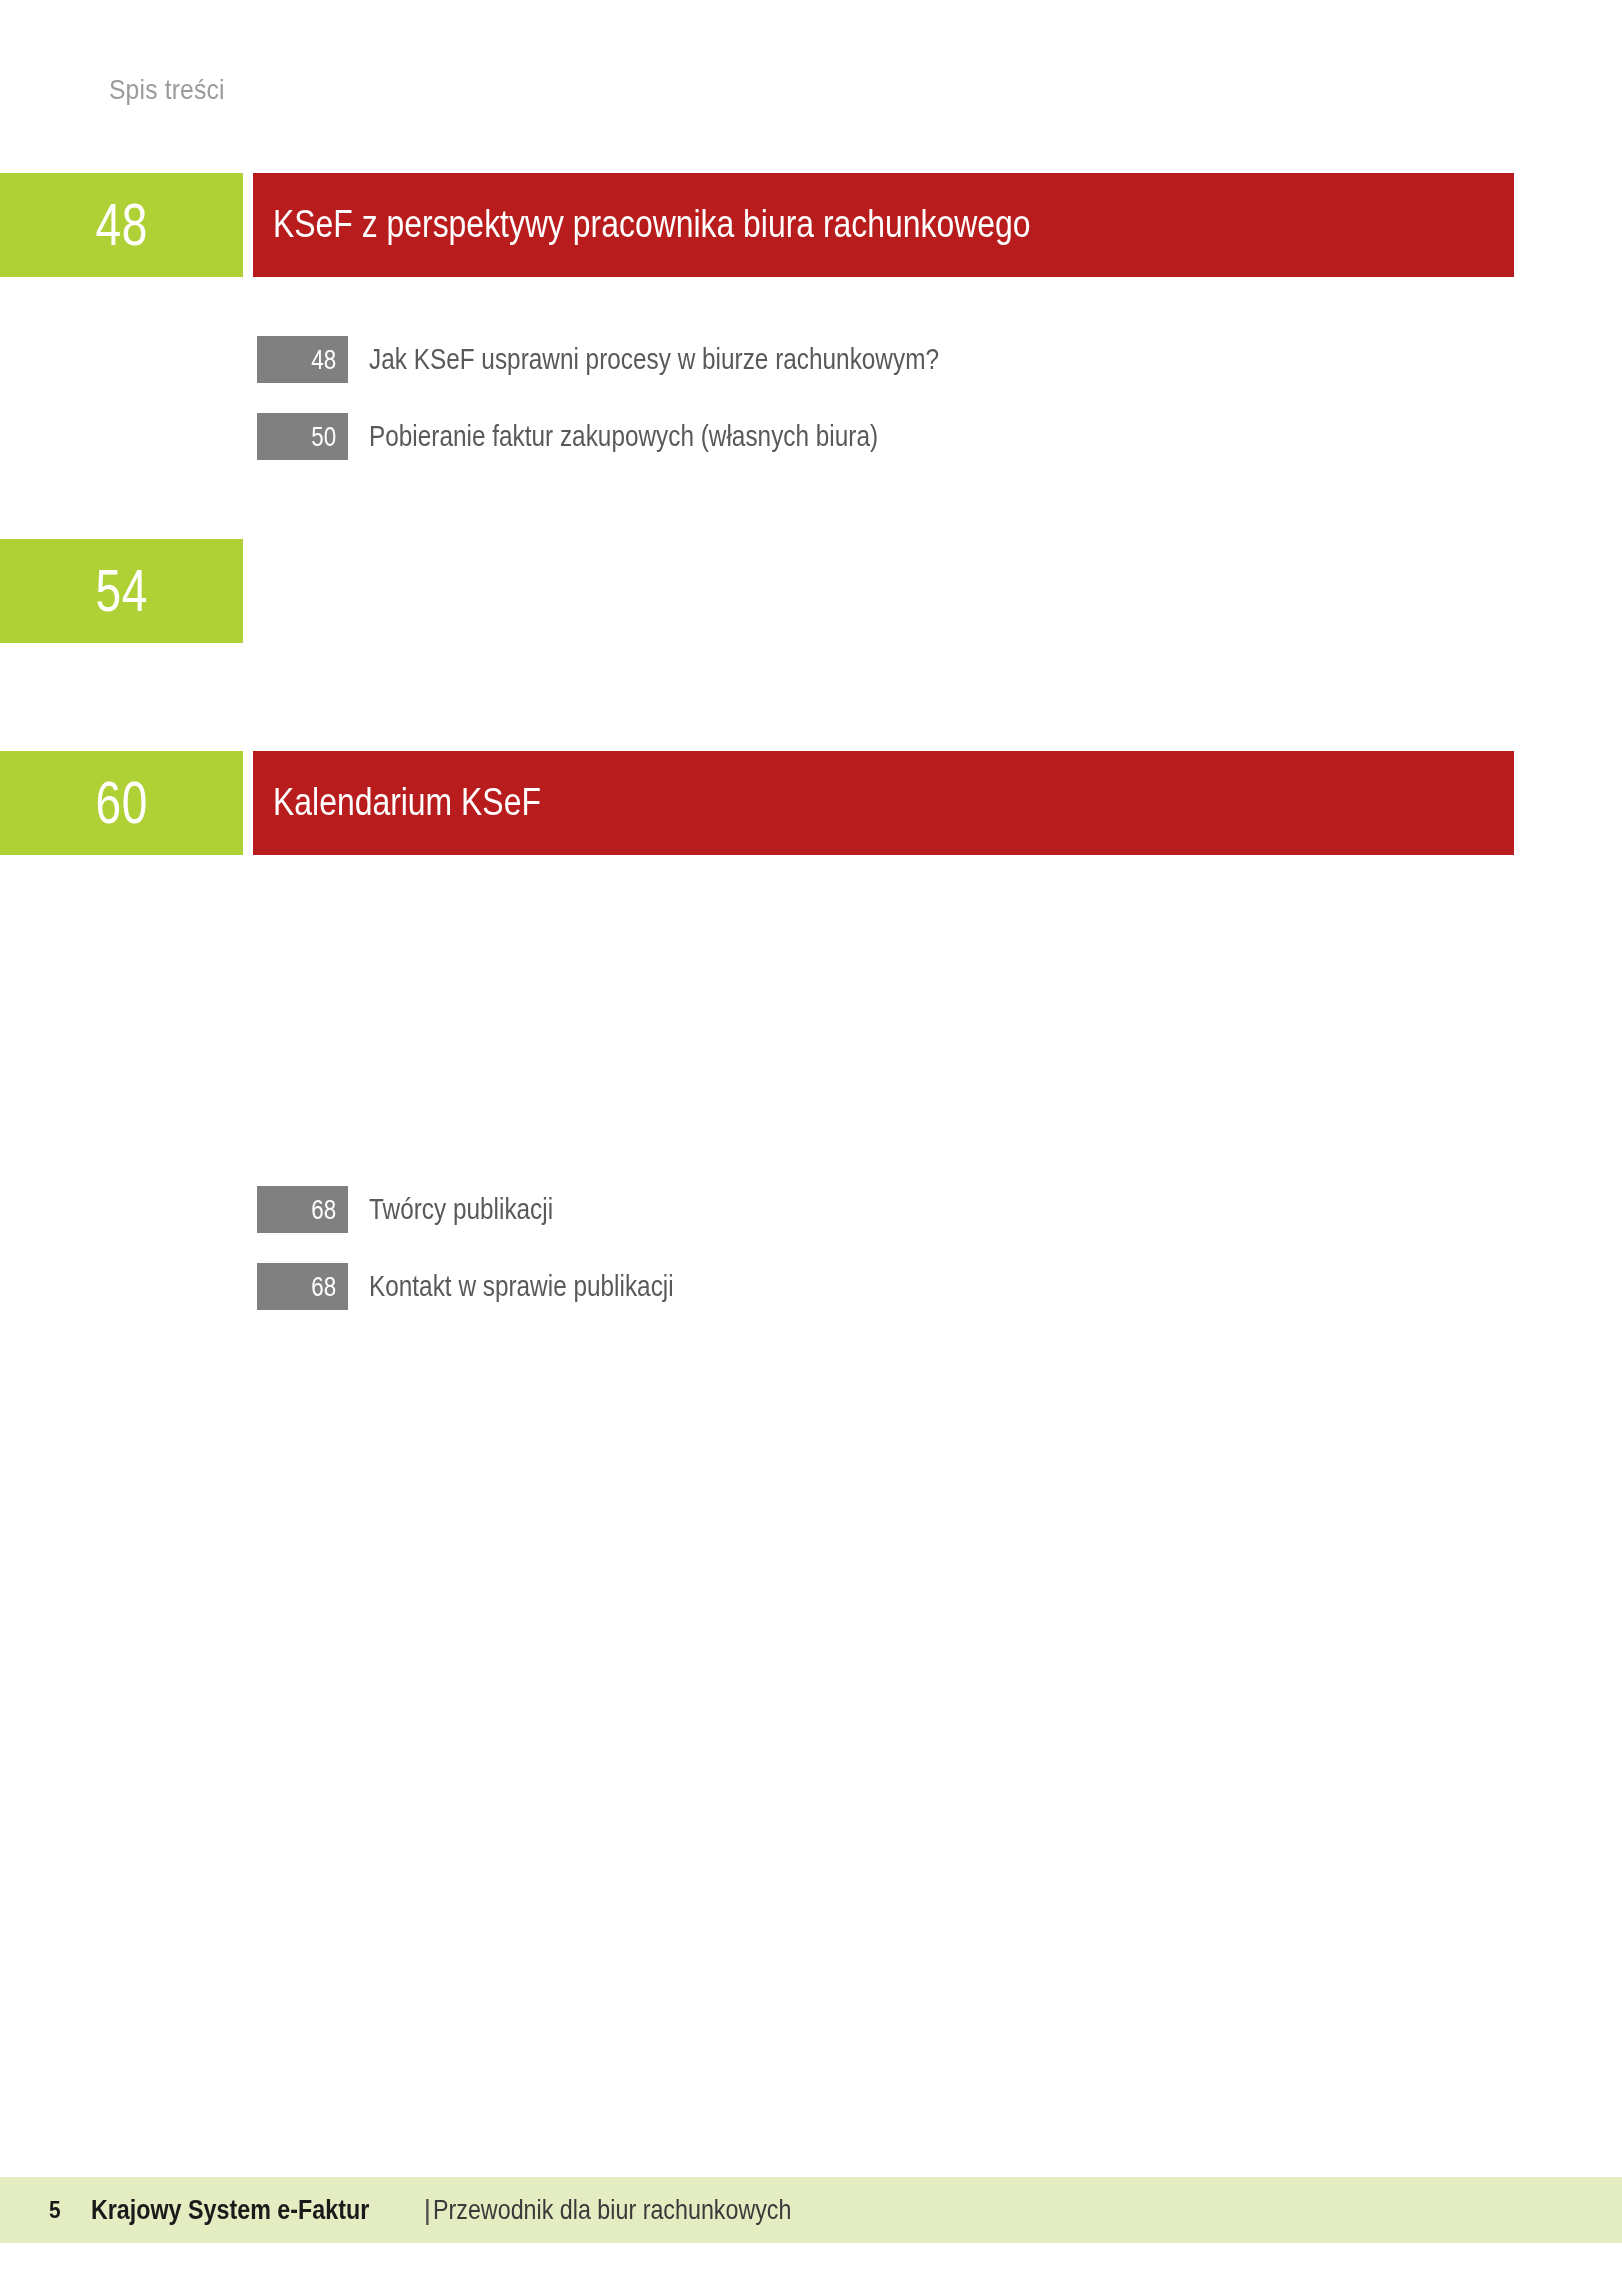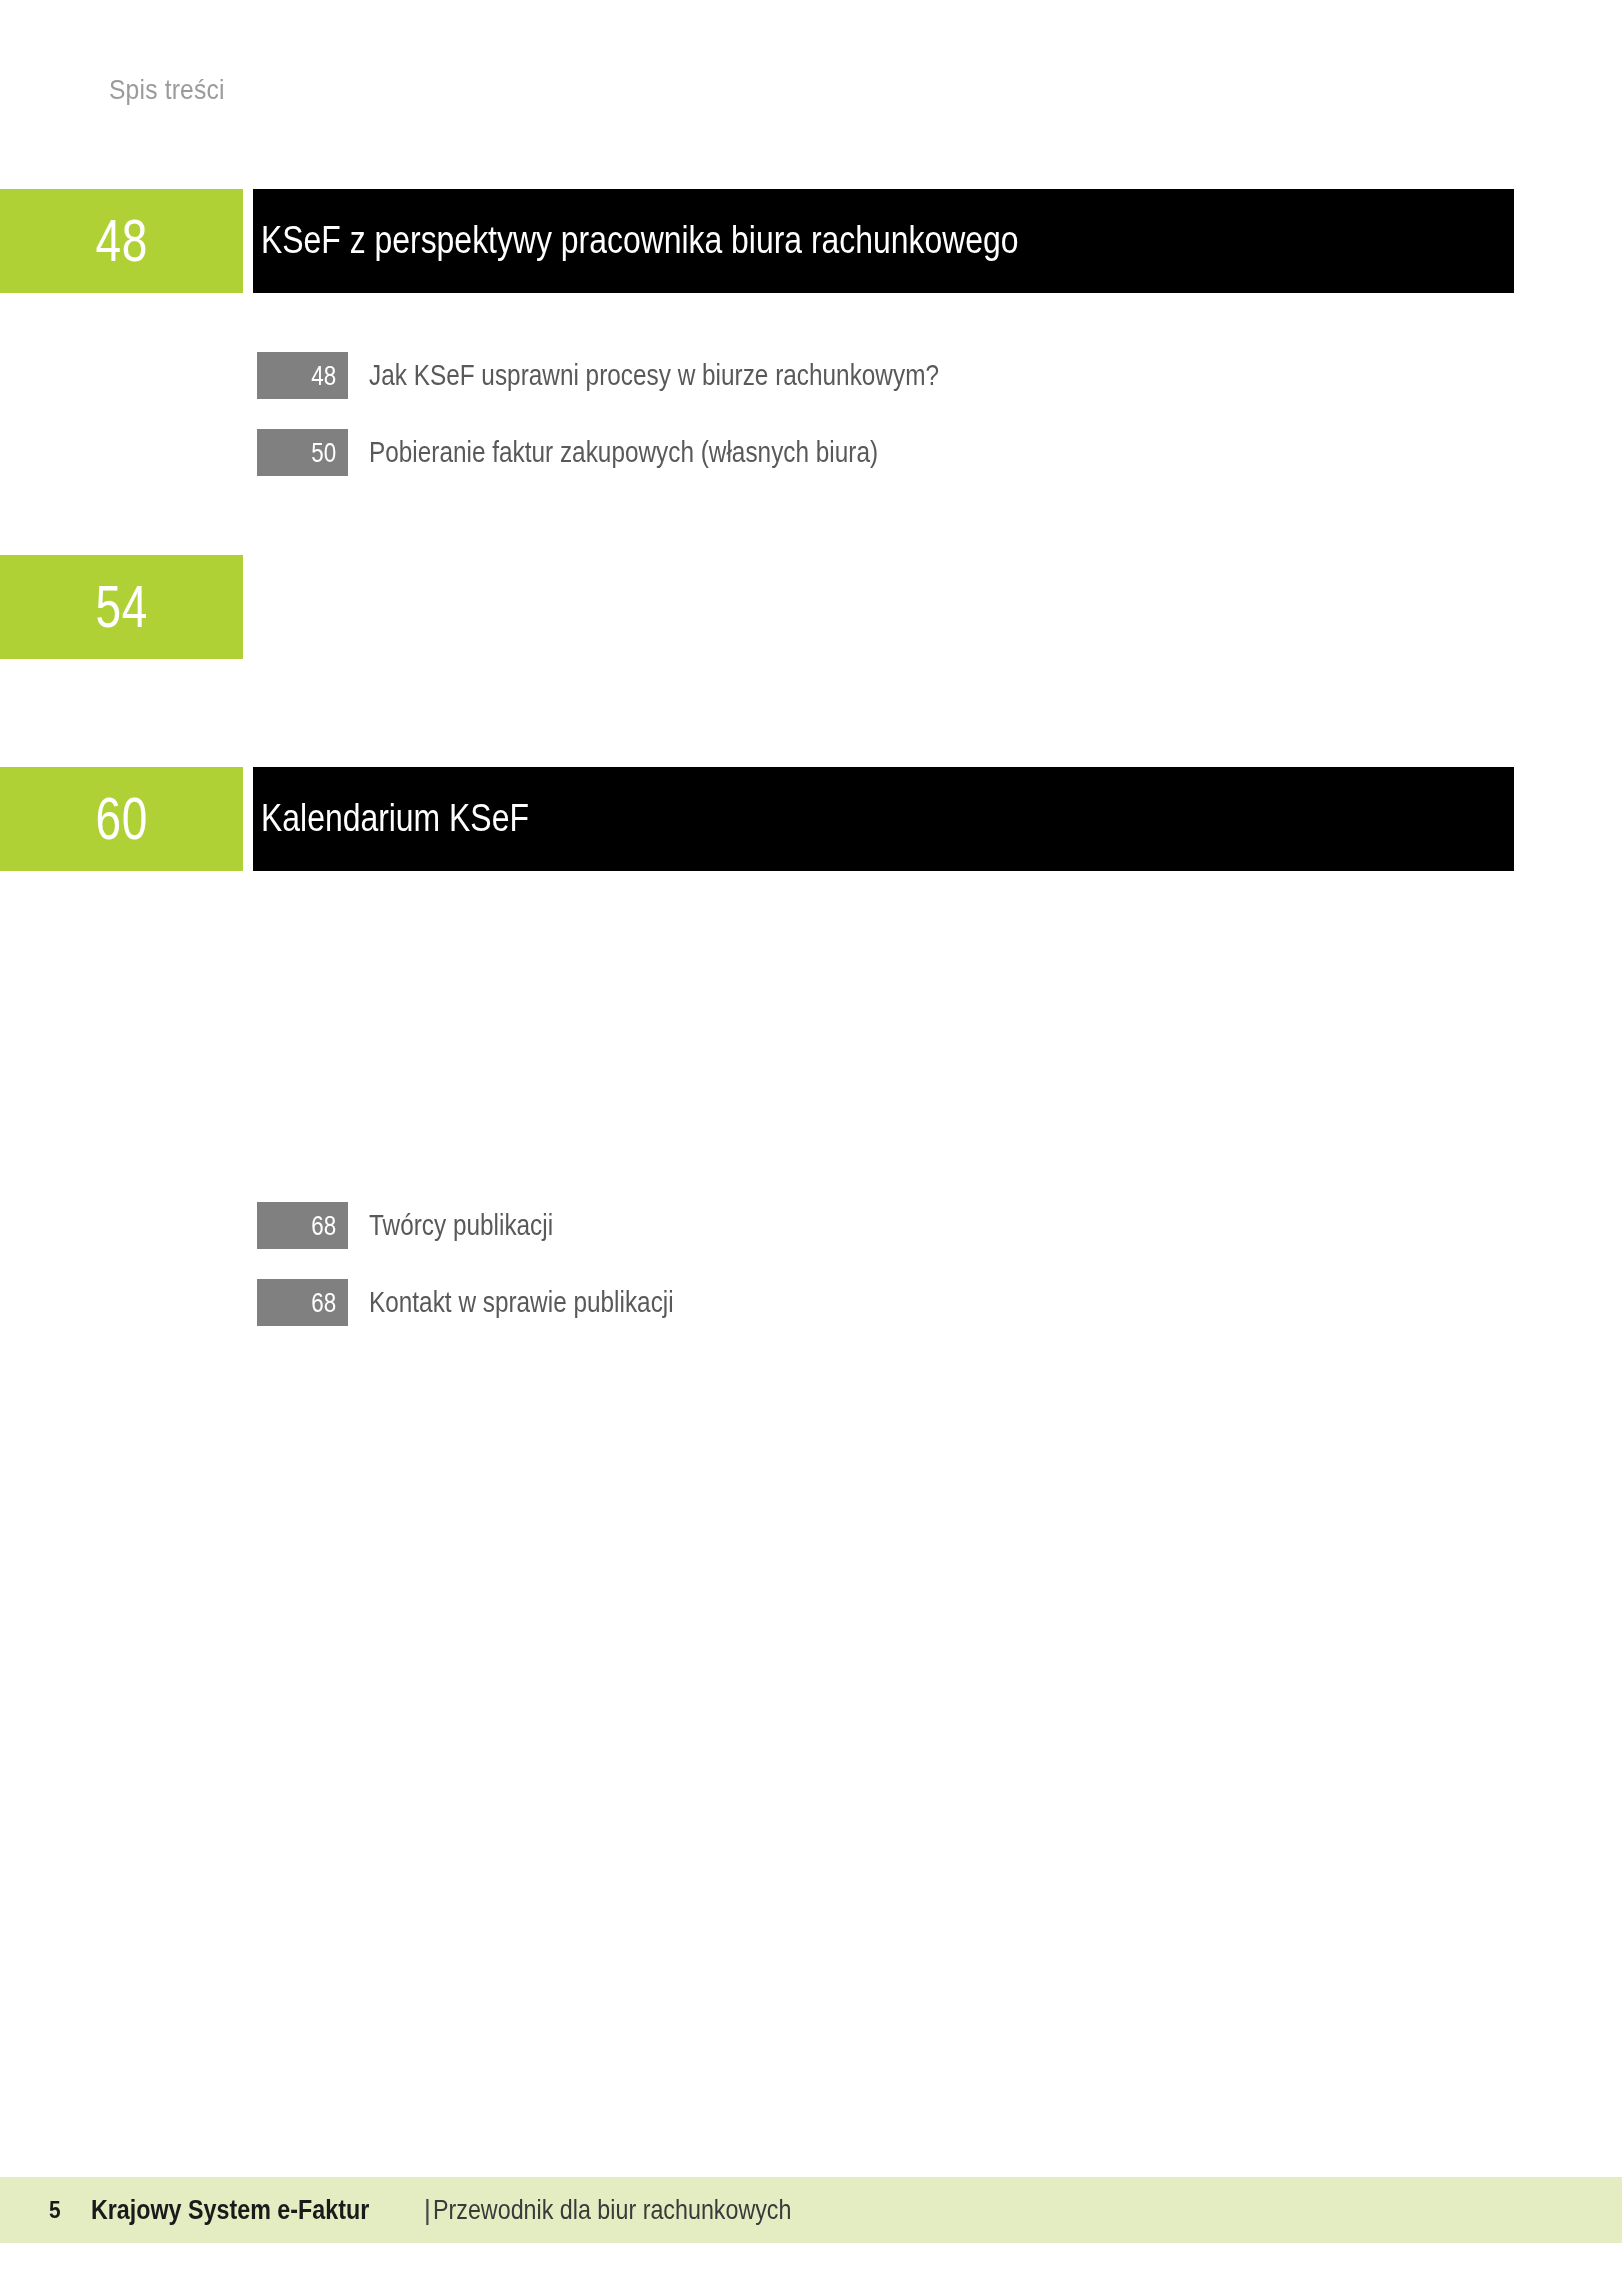--- a/index.html
+++ b/index.html
@@ -26,21 +26,21 @@
     letter-spacing: 0.2px;
     transform: scaleX(0.88);
     transform-origin: left center;
     white-space: nowrap;
   }
 
   
   .toc {
     position: absolute;
     left: 0;
-    top: 189px;
+    top: 173px;
     width: 1370px;
   }
 
   
   .chapter {
     display: flex;
     align-items: stretch;
     width: 1514px;
     height: 104px;
   }
@@ -61,24 +61,24 @@
     transform: scaleX(0.78);
     transform-origin: center;
   }
   .chapter-gap {
     width: 10.4px;
     flex: 0 0 10.4px;
     background: #ffffff;
   }
   .chapter-title-block {
     flex: 1 1 auto;
-    background: #000000;
-    display: flex;
-    align-items: center;
-    padding-left: 8px;
+    background: #b91c1c;
+    display: flex;
+    align-items: center;
+    padding-left: 20px;
     box-sizing: border-box;
     overflow: hidden;
   }
   .chapter-title {
     color: #ffffff;
     font-size: 38px;
     font-weight: 300;
     line-height: 1.1;
     white-space: nowrap;
     transform: scaleX(0.84);

